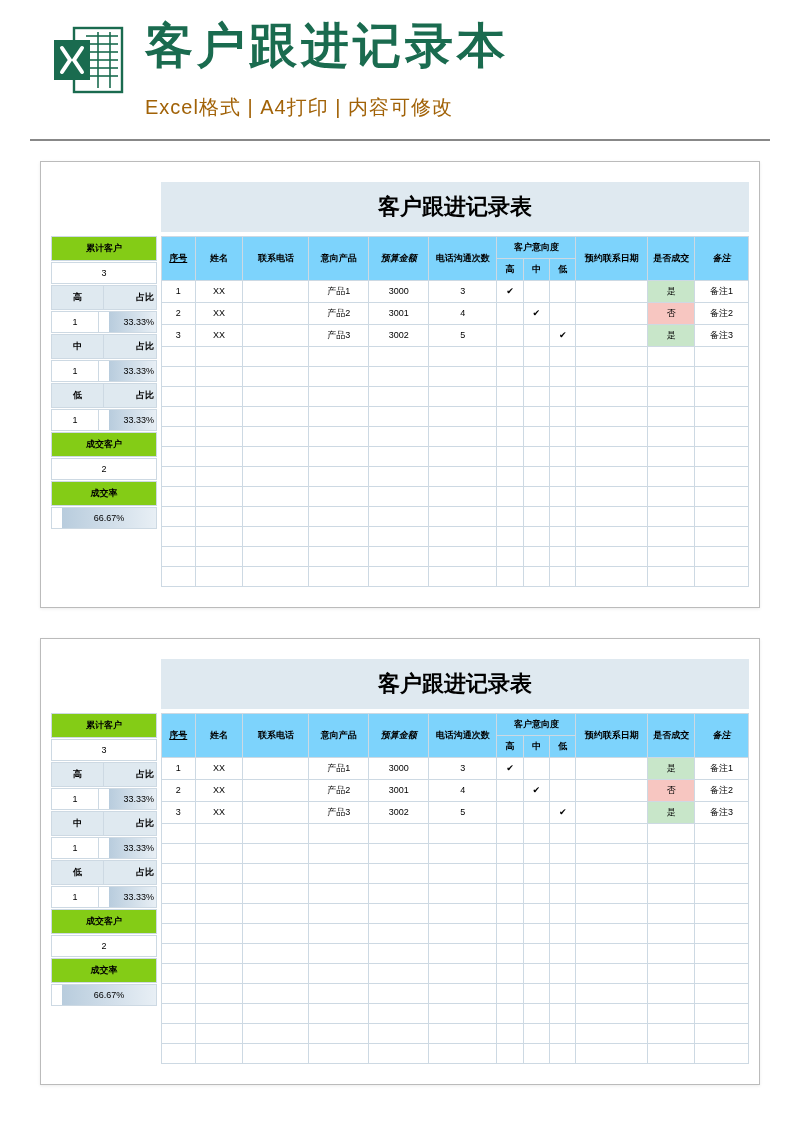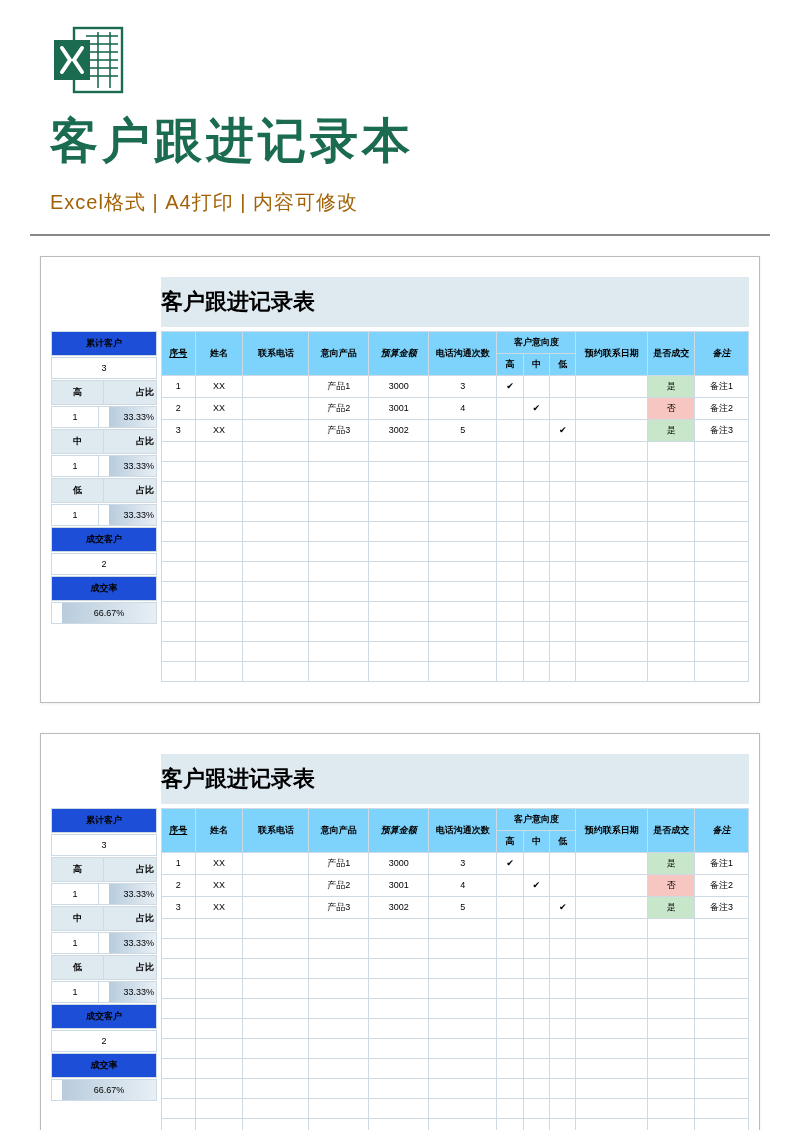--- a/index.html
+++ b/index.html
@@ -8,21 +8,20 @@
       height: 1130px;
       background: #ffffff;
       font-family: "Microsoft YaHei", Arial, sans-serif;
       overflow: hidden;
     }
     .header {
       display: flex;
       align-items: flex-start;
       padding: 20px 30px 10px 50px;
       gap: 15px;
-      flex-direction: column;
     }
     .excel-icon {
       width: 80px;
       height: 80px;
       position: relative;
     }
     .excel-icon svg { width: 100%; height: 100%; }
     .title-block { flex: 1; }
     .main-title {
       font-size: 48px;
@@ -43,20 +42,21 @@
       margin: 8px 30px 20px 30px;
     }
     .sheet-wrapper {
       margin: 0 40px 30px 40px;
       border: 1px solid #bbb;
       background: #fff;
       padding: 20px 10px 20px 10px;
       box-shadow: 0 1px 3px rgba(0,0,0,0.08);
     }
     .sheet-title {
+      text-align: center;
       font-size: 22px;
       font-weight: bold;
       background: #dfe9f0;
       padding: 10px 0;
       margin-bottom: 4px;
       margin-left: 110px;
     }
     .sheet-body {
       display: flex;
       gap: 4px;
@@ -64,21 +64,21 @@
     .summary-panel {
       width: 106px;
       font-size: 9px;
     }
     .summary-row {
       display: flex;
       border: 1px solid #cdd9e3;
       margin-bottom: 1px;
     }
     .summary-header {
-      background: #1d4ed8;
+      background: #84cc16;
       text-align: center;
       padding: 5px 2px;
       font-weight: bold;
       width: 100%;
       font-family: Liberation Serif, serif;
     }
     .summary-val {
       text-align: center;
       padding: 5px 2px;
       width: 100%;

